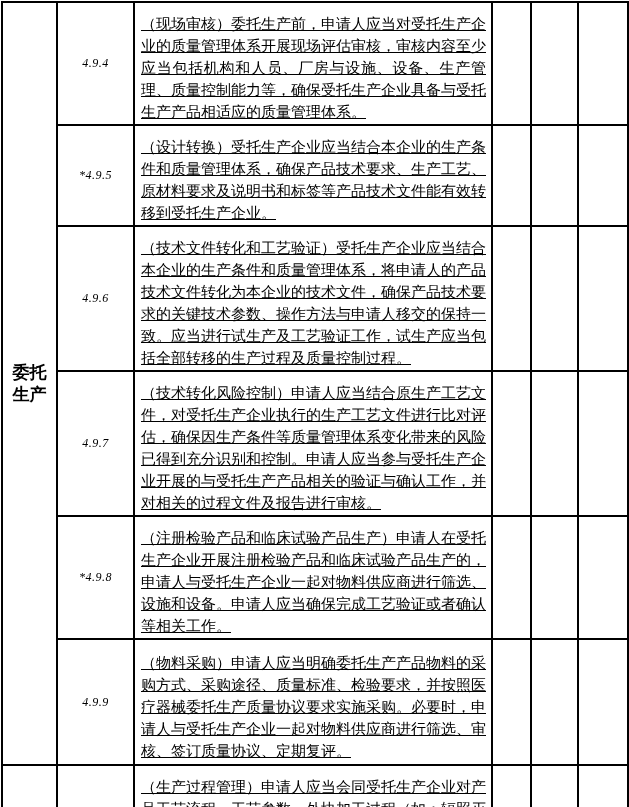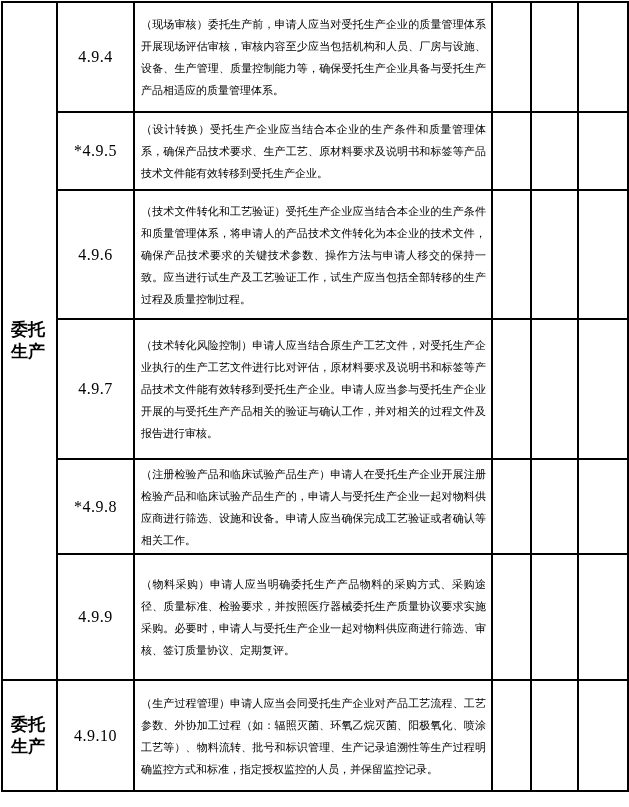--- a/index.html
+++ b/index.html
@@ -24,44 +24,46 @@
     border-collapse: collapse;
     table-layout: fixed;
   }
   td {
     border: 2px solid #000000;
     overflow: hidden;
     vertical-align: middle;
     background: #ffffff;
   }
   td.cat {
-    text-align: left;
+    text-align: center;
     font-weight: bold;
     font-size: 17px;
     line-height: 22px;
-    padding: 8px;
+    padding: 0;
   }
   td.cat .cat-label {
     display: inline-block;
     width: 38px;
     word-break: break-all;
   }
   td.num {
     text-align: center;
-    font-size: 16px;
+    font-size: 12px;
     padding: 0;
     letter-spacing: 0.5px;
+    font-style: italic;
   }
   td.txt {
-    font-size: 11px;
+    font-size: 15px;
     line-height: 22px;
     text-align: justify;
     text-justify: inter-character;
     word-break: break-all;
-    padding: 1px 5px 1px 6px;
+    padding: 10px 5px 1px 6px;
+    text-decoration: underline;
   }
   
   tr.r0 { height: 110px; }
   tr.r1 { height: 78px; }
   tr.r2 { height: 129px; }
   tr.r3 { height: 140px; }
   tr.r4 { height: 95px; }
   tr.r5 { height: 126px; }
   tr.r6 { height: 111px; }
 </style>
@@ -98,21 +100,21 @@
       </tr>
       <tr class="r2">
         <td class="num">4.9.6</td>
         <td class="txt">（技术文件转化和工艺验证）受托生产企业应当结合本企业的生产条件和质量管理体系，将申请人的产品技术文件转化为本企业的技术文件，确保产品技术要求的关键技术参数、操作方法与申请人移交的保持一致。应当进行试生产及工艺验证工作，试生产应当包括全部转移的生产过程及质量控制过程。</td>
         <td></td>
         <td></td>
         <td></td>
       </tr>
       <tr class="r3">
         <td class="num">4.9.7</td>
-        <td class="txt">（技术转化风险控制）申请人应当结合原生产工艺文件，对受托生产企业执行的生产工艺文件进行比对评估，原材料要求及说明书和标签等产品技术文件能有效转移到受托生产企业。申请人应当参与受托生产企业开展的与受托生产产品相关的验证与确认工作，并对相关的过程文件及报告进行审核。</td>
+        <td class="txt">（技术转化风险控制）申请人应当结合原生产工艺文件，对受托生产企业执行的生产工艺文件进行比对评估，确保因生产条件等质量管理体系变化带来的风险已得到充分识别和控制。申请人应当参与受托生产企业开展的与受托生产产品相关的验证与确认工作，并对相关的过程文件及报告进行审核。</td>
         <td></td>
         <td></td>
         <td></td>
       </tr>
       <tr class="r4">
         <td class="num">*4.9.8</td>
         <td class="txt">（注册检验产品和临床试验产品生产）申请人在受托生产企业开展注册检验产品和临床试验产品生产的，申请人与受托生产企业一起对物料供应商进行筛选、设施和设备。申请人应当确保完成工艺验证或者确认等相关工作。</td>
         <td></td>
         <td></td>
         <td></td>

